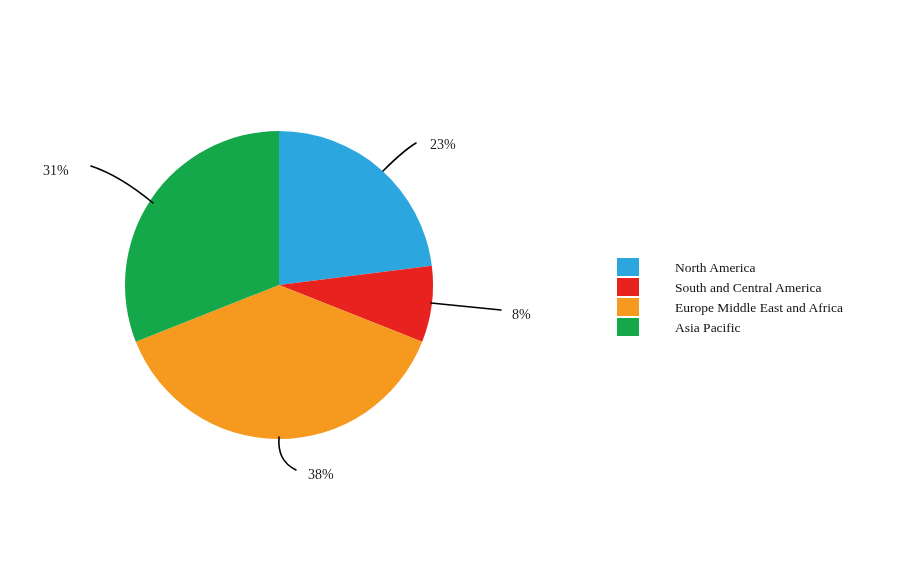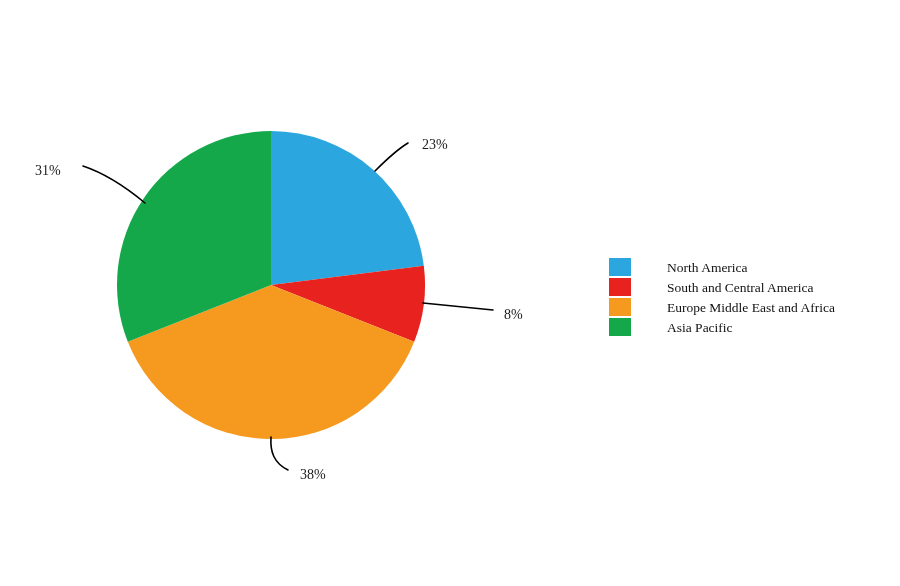--- a/index.html
+++ b/index.html
@@ -10,21 +10,21 @@
   }
   body {
     width: 900px;
     height: 586px;
     position: relative;
     overflow: hidden;
     font-family: "Liberation Serif", "DejaVu Serif", serif;
   }
   #chart-root {
     position: absolute;
-    left: 4px;
+    left: 12px;
     top: 0;
     width: 732px;
     height: 586px;
   }
   svg.figure {
     display: block;
     width: 900px;
     height: 586px;
   }
   .pct-label {

